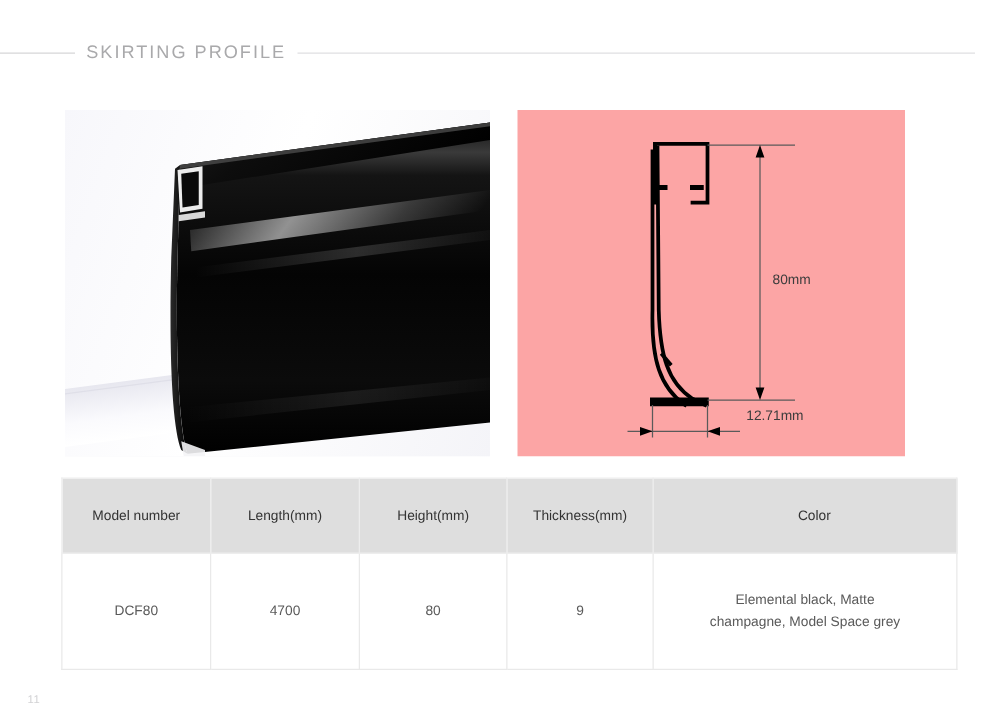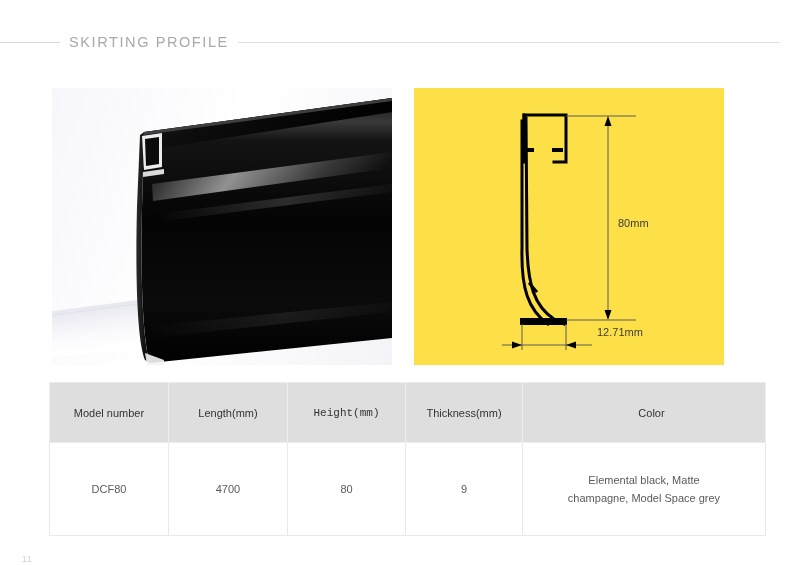--- a/index.html
+++ b/index.html
@@ -97,21 +97,21 @@
     left: 0;
     top: 0;
   }
 
   .drawing-panel {
     position: absolute;
     left: 362px;
     top: 0;
     width: 310px;
     height: 277px;
-    background: #fde047;
+    background: #fca5a5;
     overflow: hidden;
   }
   .drawing-svg {
     position: absolute;
     left: 0;
     top: 0;
   }
 
   
   .spec-table {
@@ -139,21 +139,21 @@
     font-size: 11px;
   }
   .spec-table tbody td {
     background: #ffffff;
     height: 90px;
     color: #5a5a5a;
     line-height: 18px;
   }
   .col-model   { width: 116px; }
   .col-length  { width: 116px; }
-  .col-height  { width: 115px; font-family: Liberation Mono, monospace; }
+  .col-height  { width: 115px; }
   .col-thick   { width: 114px; }
   .col-color   { width: 225px; padding-left: 16px; }
   .color-cell-text {
     display: block;
     padding: 0 40px;
   }
 
   
   .page-number {
     position: absolute;

